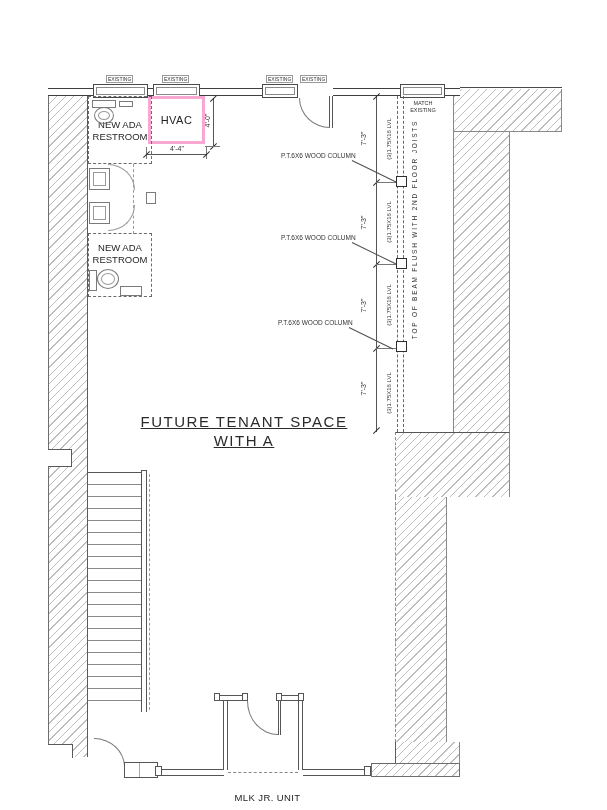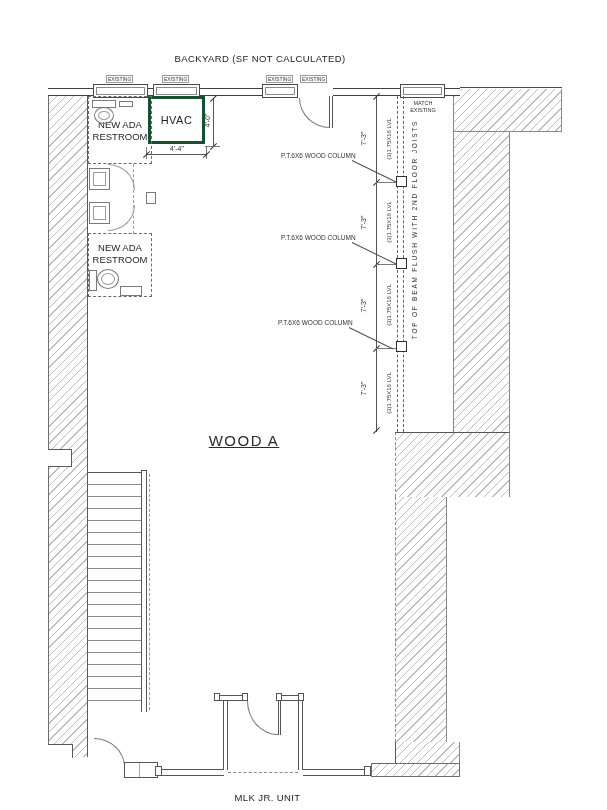--- a/index.html
+++ b/index.html
@@ -22,21 +22,20 @@
   .title{font-size:15px;letter-spacing:1.5px;color:#2b2b2b;text-align:center;
          text-decoration:underline;white-space:nowrap;}
   .leader{height:0;border-top:1px solid #4f4f4f;transform-origin:left center;}
   .tick{width:9px;height:1px;background:#2f2f2f;transform:rotate(-45deg);}
 </style>
 </head>
 <body>
 
 <div id="canvas">
 
-  <div class="abs lbl" style="left:140px;top:53px;width:240px;">BACKYARD (SF NOT CALCULATED)</div>
   <div class="abs lbl" style="left:180px;top:792px;width:175px;">MLK JR. UNIT</div>
 
   <div class="abs hatch" style="left:48px;top:88px;width:40px;height:669px;border-left:1px solid #6e6e6e;border-right:1px solid #5a5a5a;"></div>
   <div class="abs" style="left:48px;top:449px;width:24px;height:18px;background:#fff;border-top:1px solid #5a5a5a;border-right:1px solid #5a5a5a;border-bottom:1px solid #5a5a5a;"></div>
   <div class="abs" style="left:48px;top:744px;width:25px;height:14px;background:#fff;border-top:1px solid #5a5a5a;border-right:1px solid #5a5a5a;"></div>
 
   <div class="abs" style="left:460px;top:87px;width:102px;height:1px;background:#4a4a4a;"></div>
   <div class="abs hatch" style="left:453px;top:89px;width:109px;height:43px;border:1px solid #8a8a8a;border-top:none;"></div>
   <div class="abs hatch" style="left:453px;top:132px;width:57px;height:300px;border-left:1px solid #8a8a8a;border-right:1px solid #8a8a8a;"></div>
   <div class="abs hatch" style="left:395px;top:432px;width:115px;height:65px;border-top:1px solid #555;border-left:1px dashed #8a8a8a;border-right:1px solid #8a8a8a;"></div>
@@ -66,21 +65,21 @@
   <div class="abs tiny" style="left:300px;top:75px;">EXISTING</div>
 
   <div class="abs" style="left:400px;top:100px;width:46px;text-align:center;font-size:5.5px;line-height:6.5px;color:#333;">
     <div>MATCH</div>
     <div>EXISTING</div>
   </div>
 
   <div class="abs" style="left:329px;top:96px;width:4px;height:32px;background:#fff;border-left:1px solid #555;border-right:1px solid #555;"></div>
   <div class="abs" style="left:299px;top:98px;width:31px;height:30px;border-left:1px solid #7a7a7a;border-bottom:1px solid #7a7a7a;border-bottom-left-radius:100% 100%;"></div>
 
-  <div class="abs" style="left:148px;top:96px;width:57px;height:48px;border:3px solid #14532d;background:#fff;
+  <div class="abs" style="left:148px;top:96px;width:57px;height:48px;border:3px solid #f9a8d4;background:#fff;
               display:flex;align-items:center;justify-content:center;">
     <span style="font-size:11px;letter-spacing:.5px;color:#222;">HVAC</span>
   </div>
 
   <div class="abs" style="left:146px;top:154px;width:61px;height:1px;background:#555;"></div>
   <div class="abs" style="left:146px;top:147px;width:1px;height:12px;background:#777;"></div>
   <div class="abs" style="left:206px;top:147px;width:1px;height:12px;background:#777;"></div>
   <div class="abs tick" style="left:142px;top:154px;"></div>
   <div class="abs tick" style="left:202px;top:154px;"></div>
   <div class="abs dim" style="left:158px;top:145px;width:38px;text-align:center;">4'-4"</div>
@@ -153,21 +152,22 @@
   <div class="abs" style="left:396px;top:258px;width:11px;height:11px;background:#fff;border:1.5px solid #2e2e2e;"></div>
   <div class="abs" style="left:396px;top:341px;width:11px;height:11px;background:#fff;border:1.5px solid #2e2e2e;"></div>
 
   <div class="abs small" style="left:281px;top:152px;width:72px;text-align:right;">P.T.6X6 WOOD COLUMN</div>
   <div class="abs small" style="left:281px;top:234px;width:72px;text-align:right;">P.T.6X6 WOOD COLUMN</div>
   <div class="abs small" style="left:278px;top:319px;width:72px;text-align:right;">P.T.6X6 WOOD COLUMN</div>
   <div class="abs leader" style="left:352px;top:160px;width:49px;transform:rotate(26deg);"></div>
   <div class="abs leader" style="left:352px;top:242px;width:49px;transform:rotate(26deg);"></div>
   <div class="abs leader" style="left:349px;top:327px;width:49px;transform:rotate(26deg);"></div>
 
-  <div class="abs title" style="left:134px;top:432px;width:220px;">WOOD A</div>
+  <div class="abs title" style="left:134px;top:413px;width:220px;">FUTURE TENANT SPACE</div>
+  <div class="abs title" style="left:134px;top:432px;width:220px;">WITH A</div>
 
   <div class="abs" style="left:88px;top:472px;width:53px;height:240px;border-top:1px solid #555;
               background:repeating-linear-gradient(180deg,transparent 0 11px,#8a8a8a 11px 12px);"></div>
   <div class="abs" style="left:141px;top:470px;width:6px;height:242px;background:#fff;border-left:1px solid #555;border-right:1px solid #555;border-top:1px solid #555;"></div>
   <div class="abs" style="left:149px;top:474px;width:0;height:236px;border-left:1px dashed #9a9a9a;"></div>
 
   <div class="abs" style="left:94px;top:738px;width:31px;height:29px;border-top:1px solid #7a7a7a;border-right:1px solid #7a7a7a;border-top-right-radius:100% 100%;"></div>
 
   <div class="abs" style="left:124px;top:762px;width:34px;height:16px;background:#fff;border:1px solid #555;">
     <div style="position:absolute;left:14px;top:0;bottom:0;width:1px;background:#aaa;"></div>

